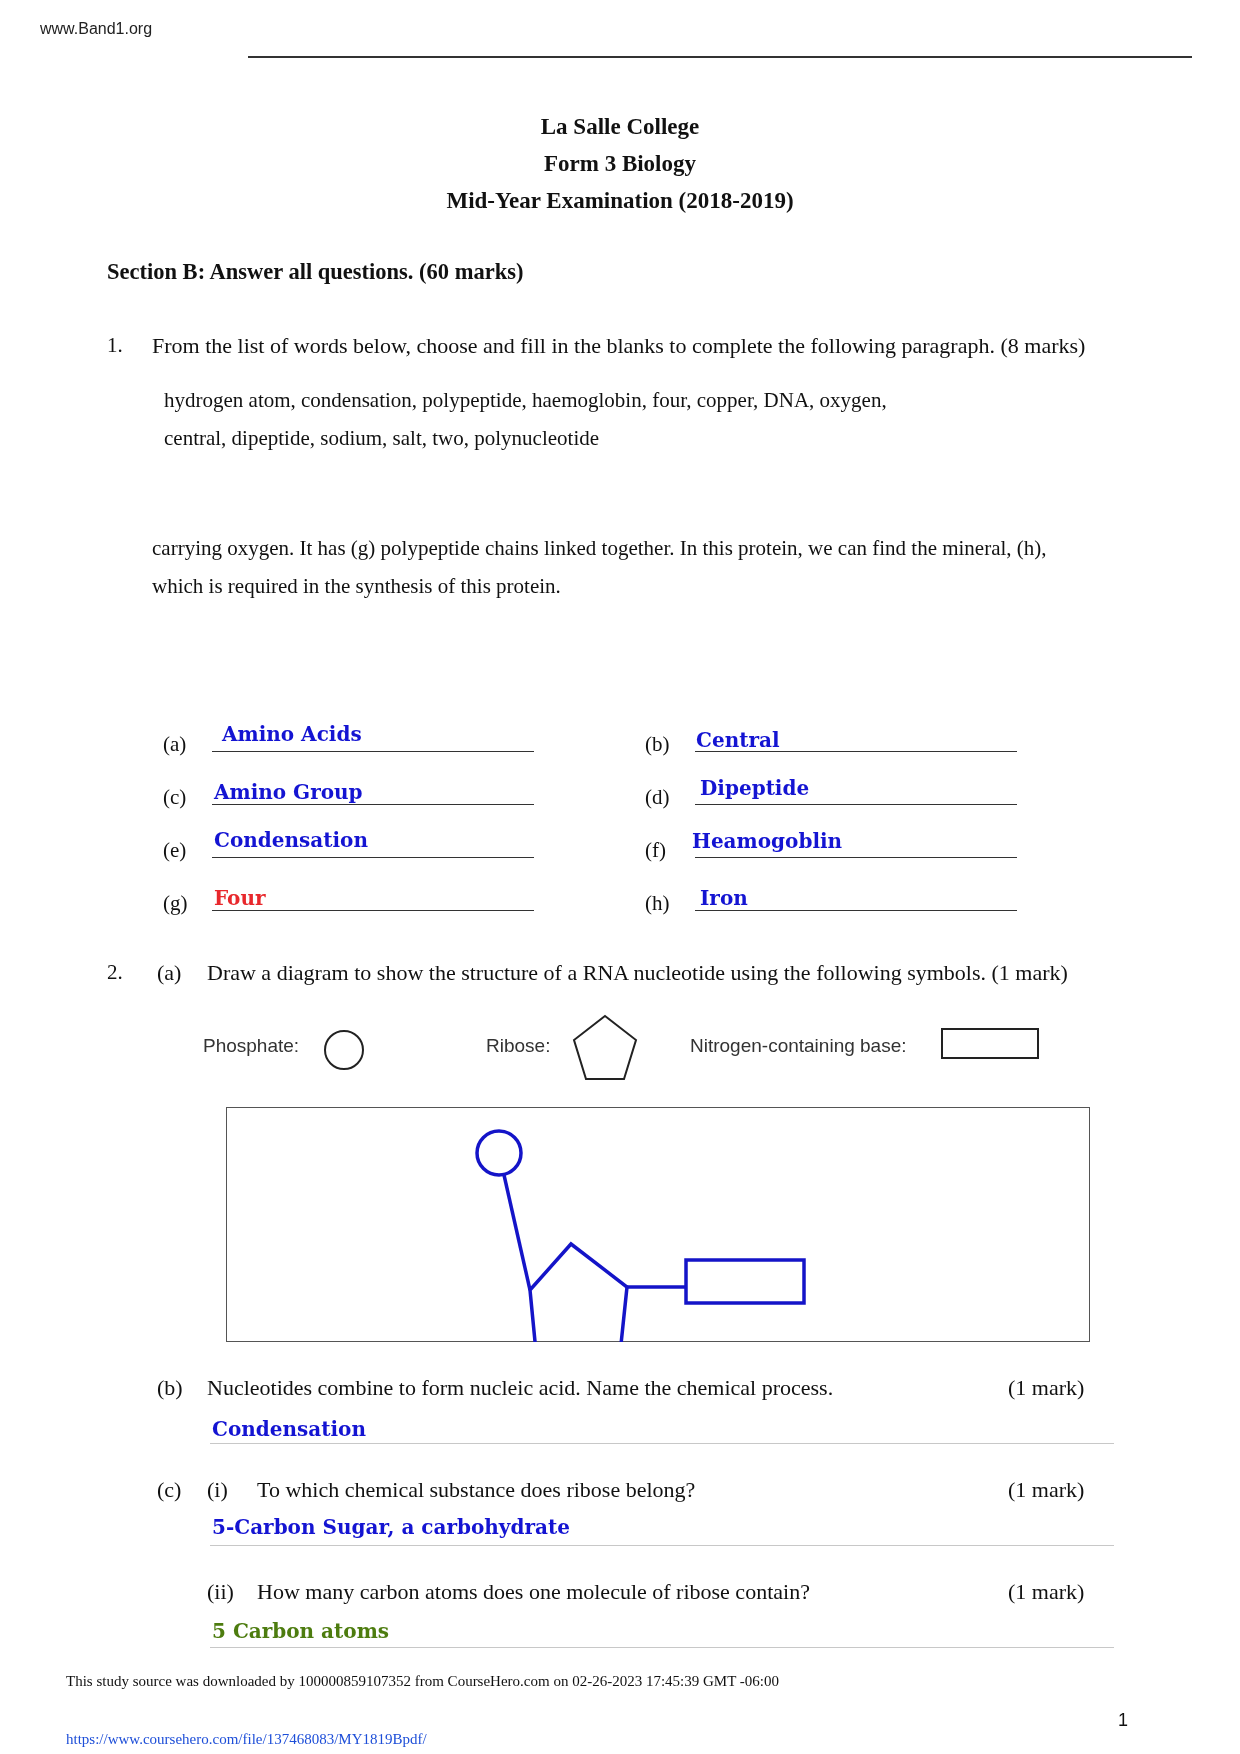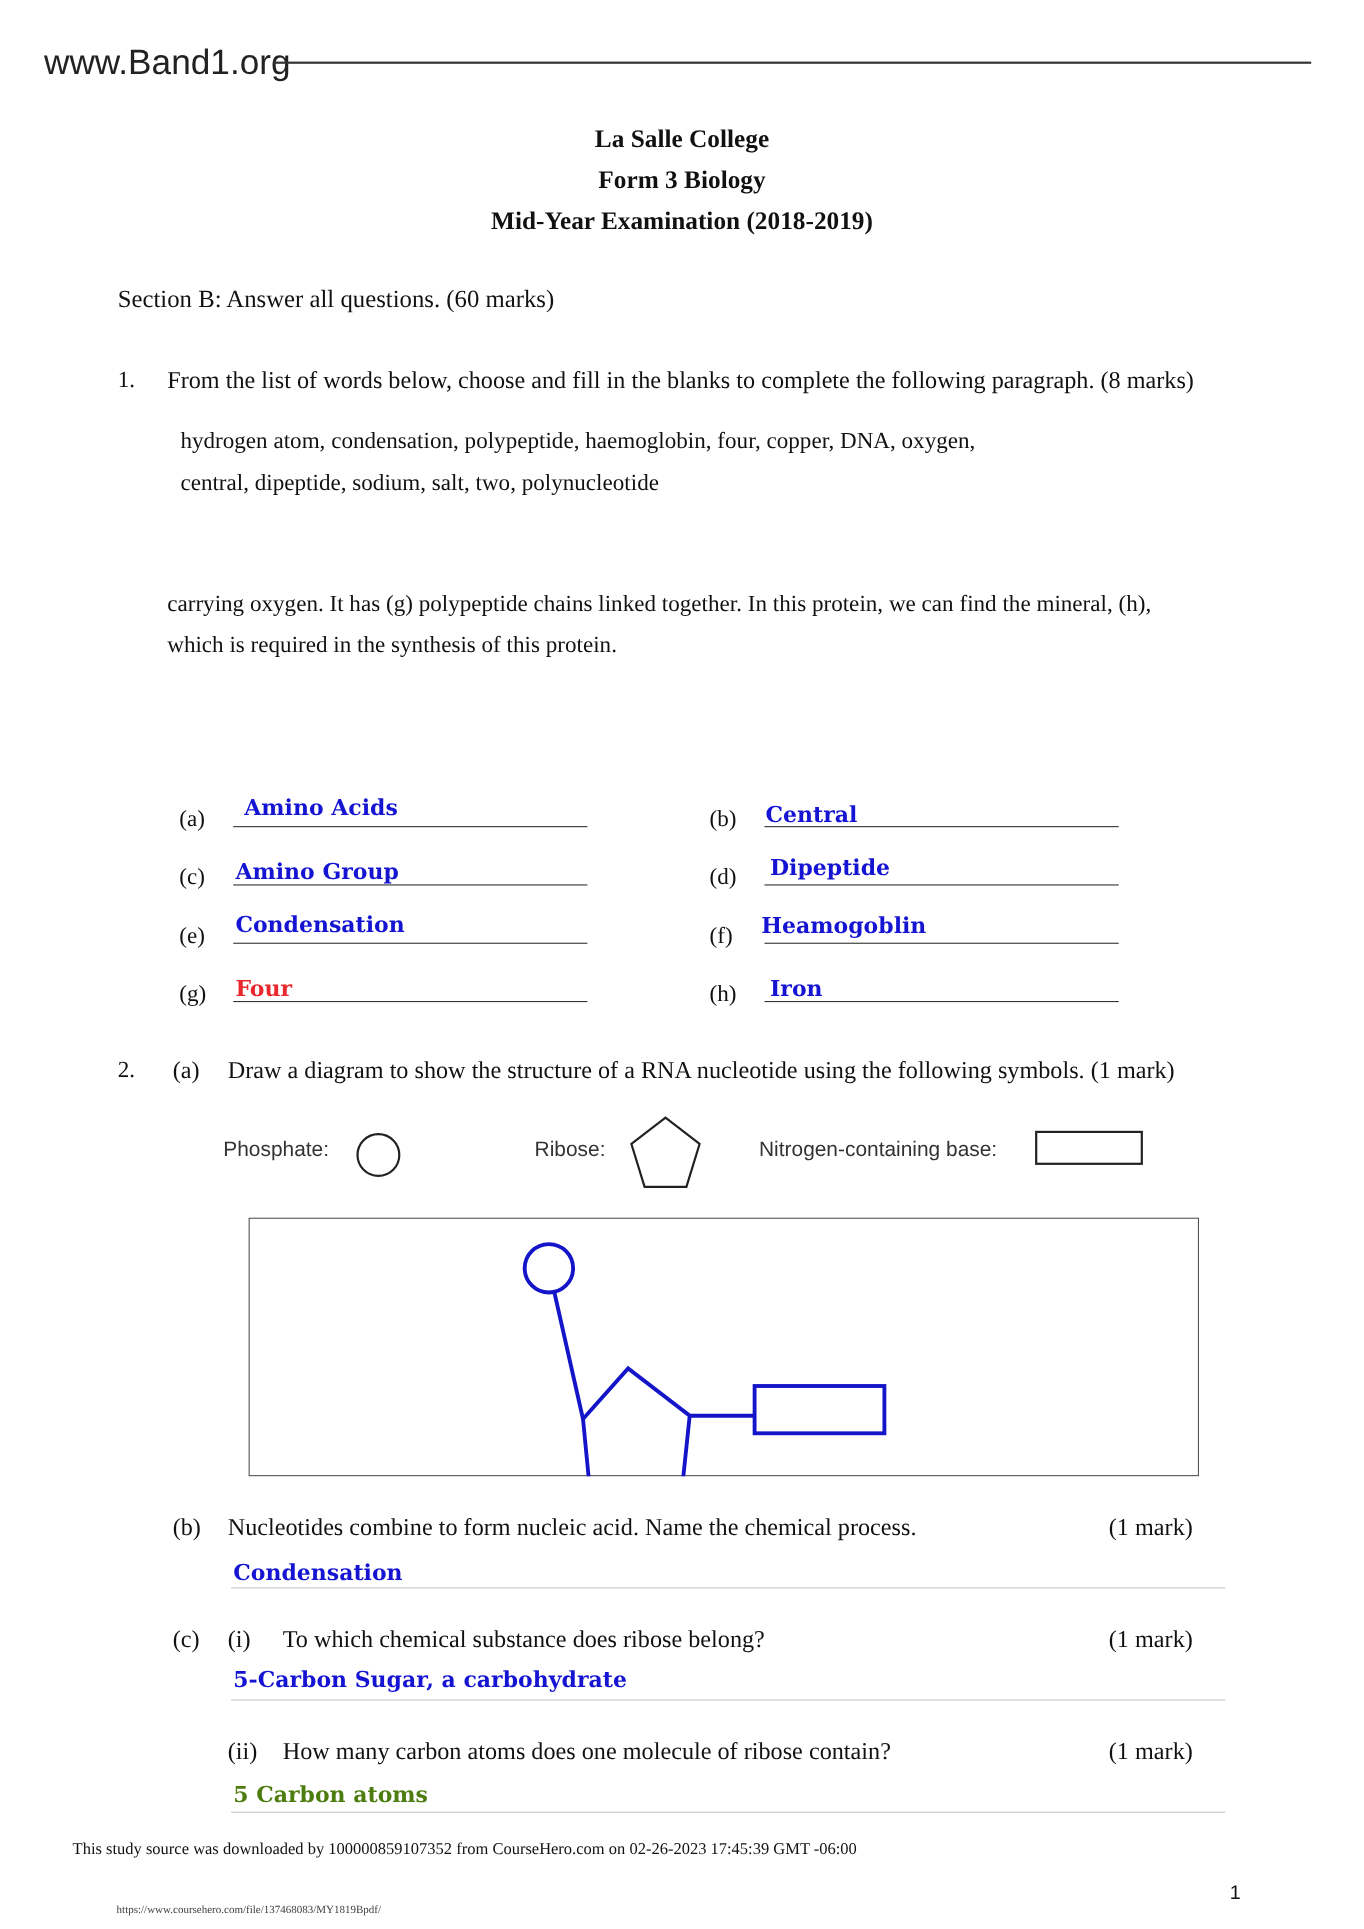--- a/index.html
+++ b/index.html
@@ -1,37 +1,37 @@
 <!DOCTYPE html>
 <html><head>
 <meta charset="utf-8">
 <style>
   html, body { margin:0; padding:0; background:#fff; }
   body { width:1240px; height:1754px; position:relative; overflow:hidden;
          font-family:"Liberation Serif", "DejaVu Serif", serif; color:#111; }
   .abs { position:absolute; }
-  .site { left:40px; top:38px; font-family:"Liberation Sans","DejaVu Sans",sans-serif; font-size:32px; color:#222; }
+  .site { left:40px; top:20px; font-family:"Liberation Sans","DejaVu Sans",sans-serif; font-size:16px; color:#222; }
   .site-rule { left:248px; top:56px; width:944px; height:0; border-top:2px solid #333; }
   .title { left:0; width:1240px; text-align:center; font-weight:bold; font-size:23px; }
-  .section { left:107px; top:259px; font-weight:normal; font-size:22.5px; }
+  .section { left:107px; top:259px; font-weight:bold; font-size:22.5px; }
   .qnum { font-size:21px; }
   .txt { font-size:22px;font-family:Liberation Serif, serif; }
   .wordlist { left:164px; top:382px; font-size:21px; line-height:37.5px; }
   .para { left:152px; top:530px; width:990px; font-size:21px; line-height:37.5px; }
   .label { font-size:21px; }
   .answer-line { height:0; border-top:1.5px solid #333; }
   .ans { font-family:"DejaVu Serif","Liberation Serif",serif; font-weight:bold; font-size:20px; }
   .blue { color:#1414d2; }
   .red { color:#e8282c; }
   .pink { color:#4d7c0f; }
   .legend { font-family:"Liberation Sans","DejaVu Sans",sans-serif; font-size:19px; color:#333; }
   .draw-box { left:226px; top:1107px; width:862px; height:233px; border:1.5px solid #555; }
   .long-line { height:0; border-top:1.5px solid #c8c8c8; }
   .footer-note { left:66px; top:1673px; font-size:15px; color:#111; }
-  .footer-url { left:66px; top:1731px; font-size:10px; color:#404040;margin-left:40px; }
+  .footer-url { left:66px; top:1731px; font-size:15px; color:#1d4ed8; }
   .page-num { left:1118px; top:1710px; font-family:"Liberation Sans","DejaVu Sans",sans-serif; font-size:18px; }
 </style>
 </head>
 <body>
 
 <div class="abs site">www.Band1.org</div>
 <div class="abs site-rule"></div>
 
 <div class="abs title" style="top:114px;">La Salle College</div>
 <div class="abs title" style="top:151px;">Form 3 Biology</div>

